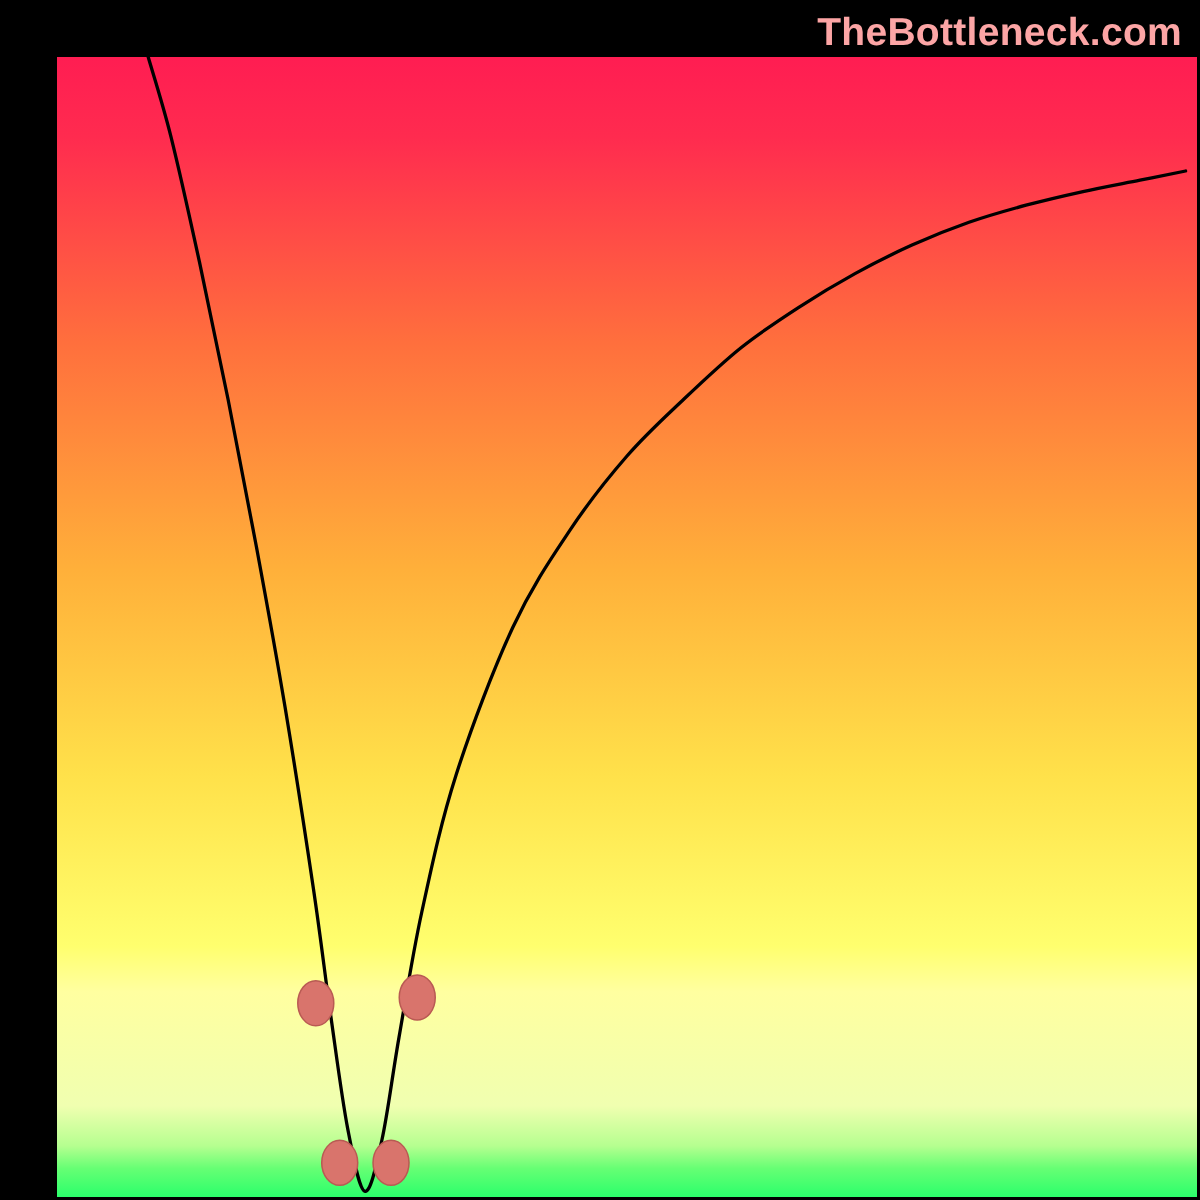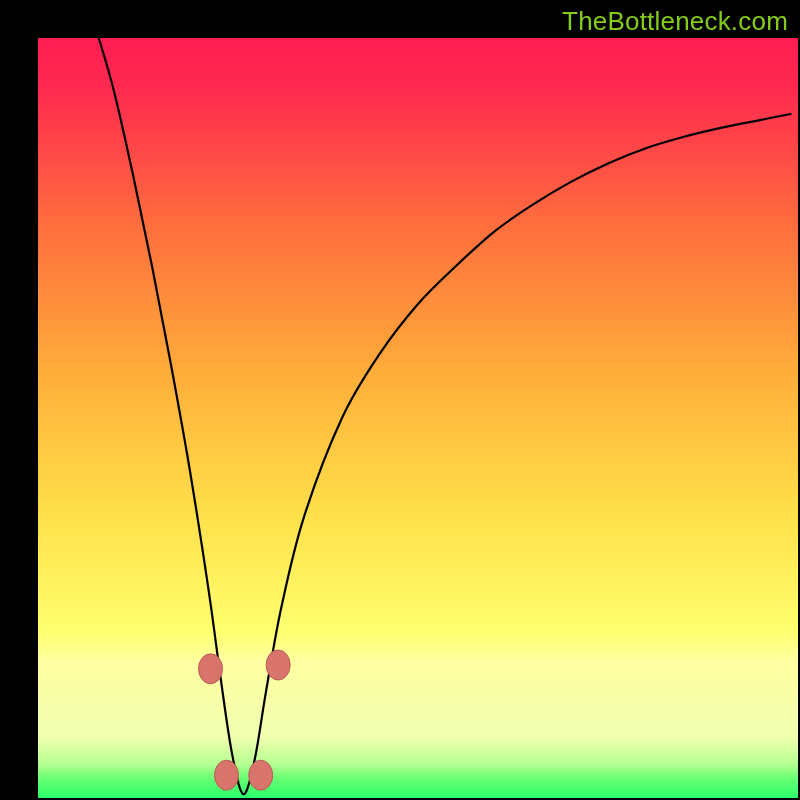--- a/index.html
+++ b/index.html
@@ -14,23 +14,23 @@
   .frame {
     position: absolute;
     left: 0; top: 0;
     width: 800px; height: 800px;
     background: #000;
   }
   .watermark {
     position: absolute;
     top: 6px;
     right: 12px;
-    color: #84cc16;
+    color: #fca5a5;
     font-size: 26px;
-    font-weight: 400;
+    font-weight: 700;
     letter-spacing: 0.2px;
     user-select: none;
   }
   svg {
     position: absolute;
     left: 0; top: 0;
   }
 </style>
 </head>
 <body>

